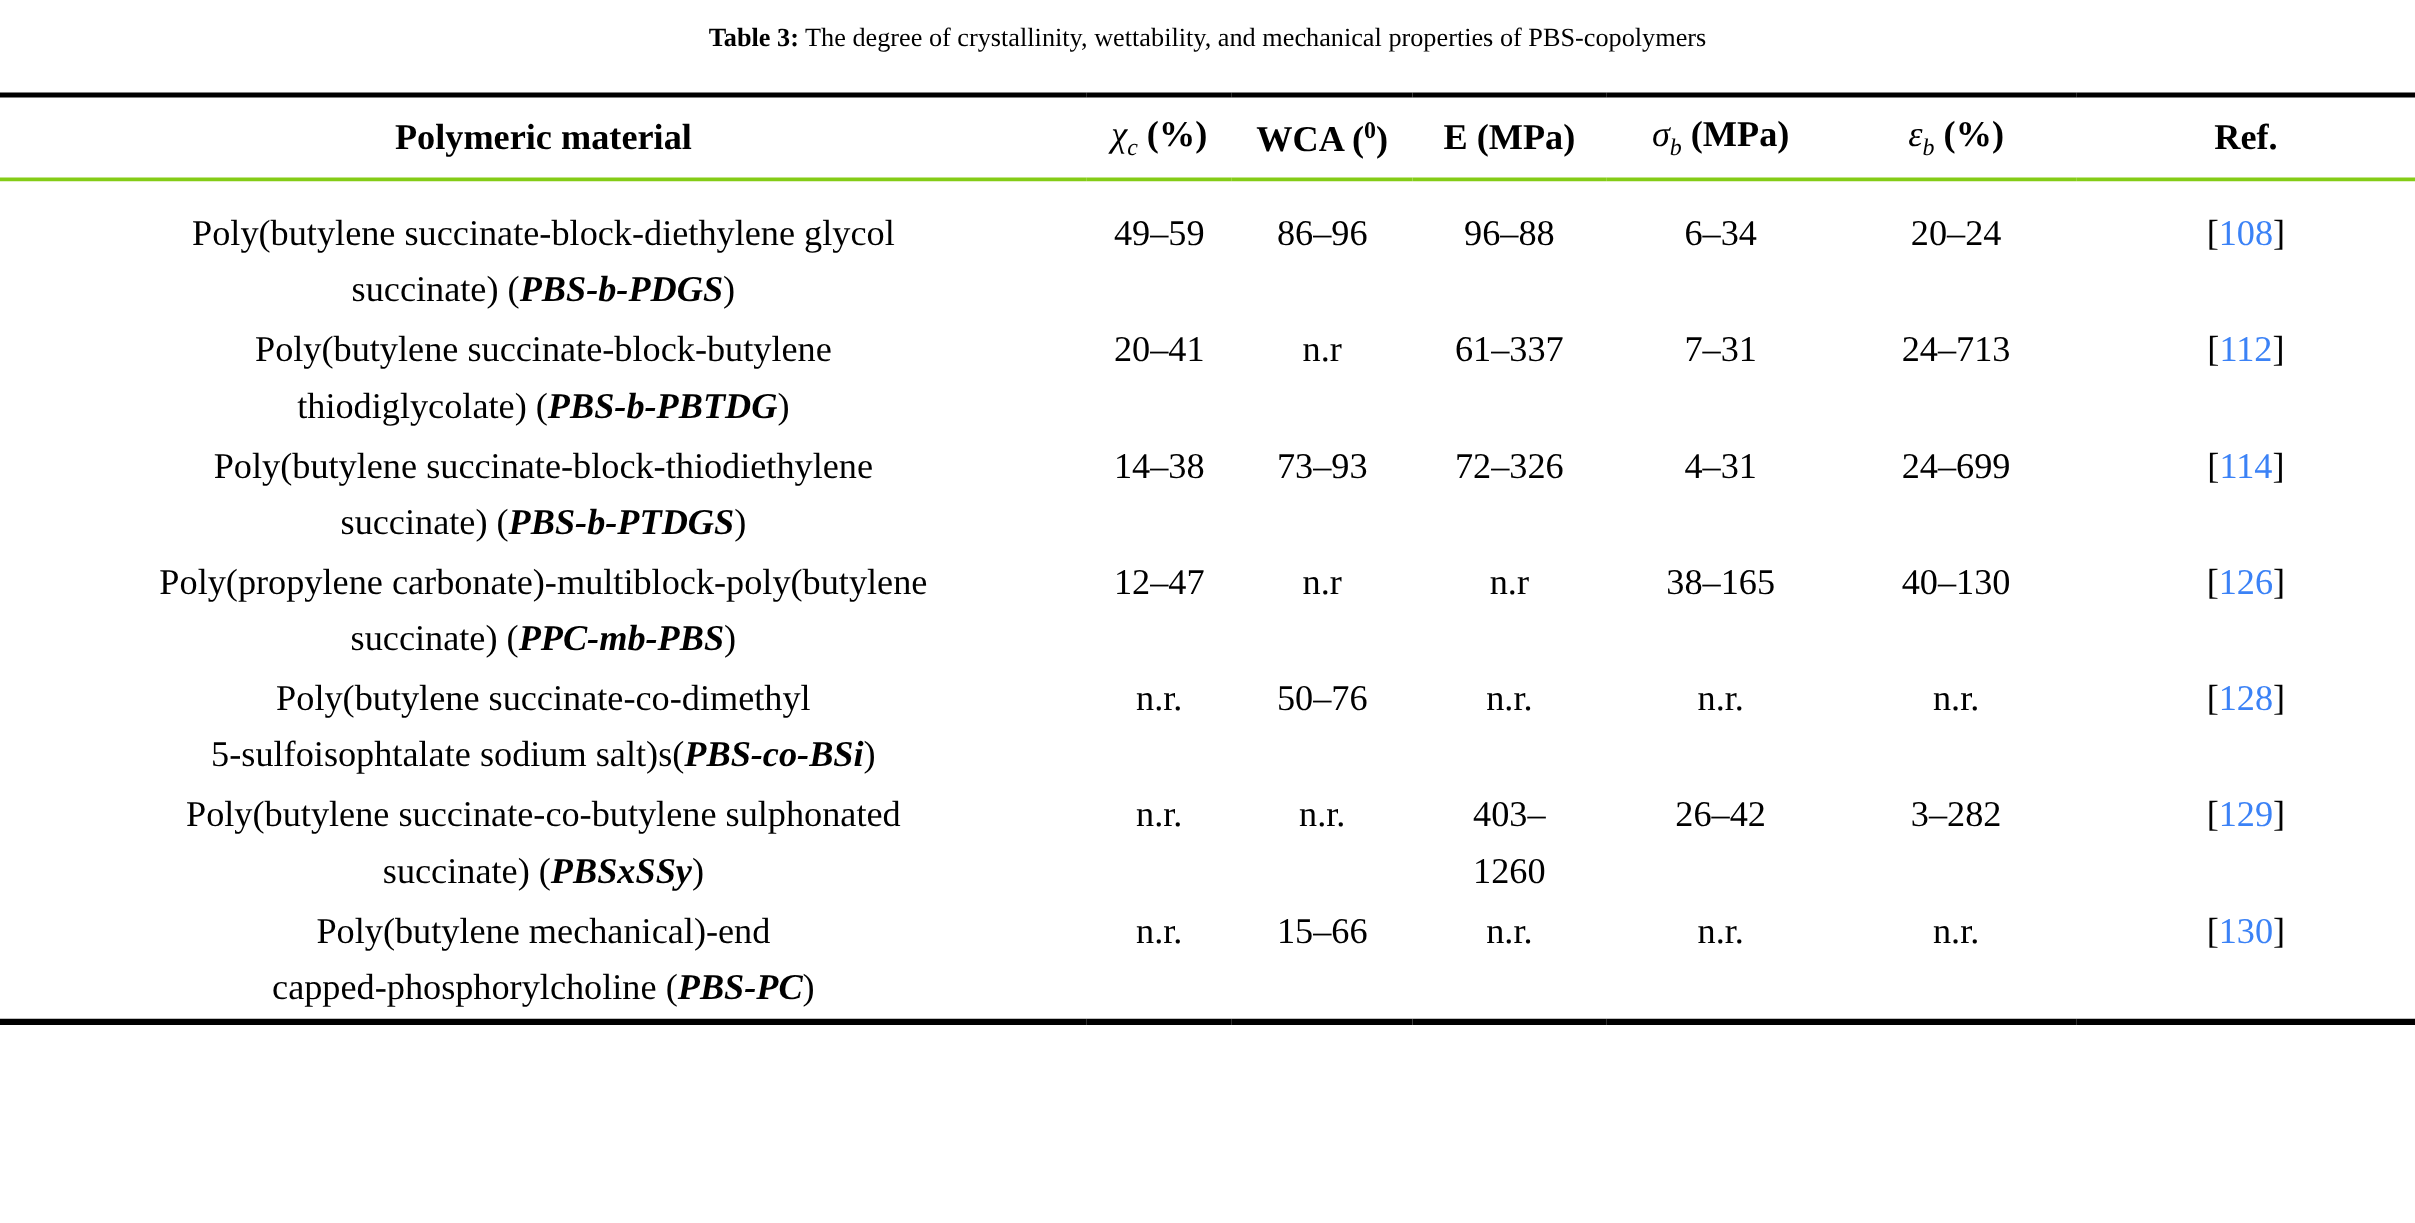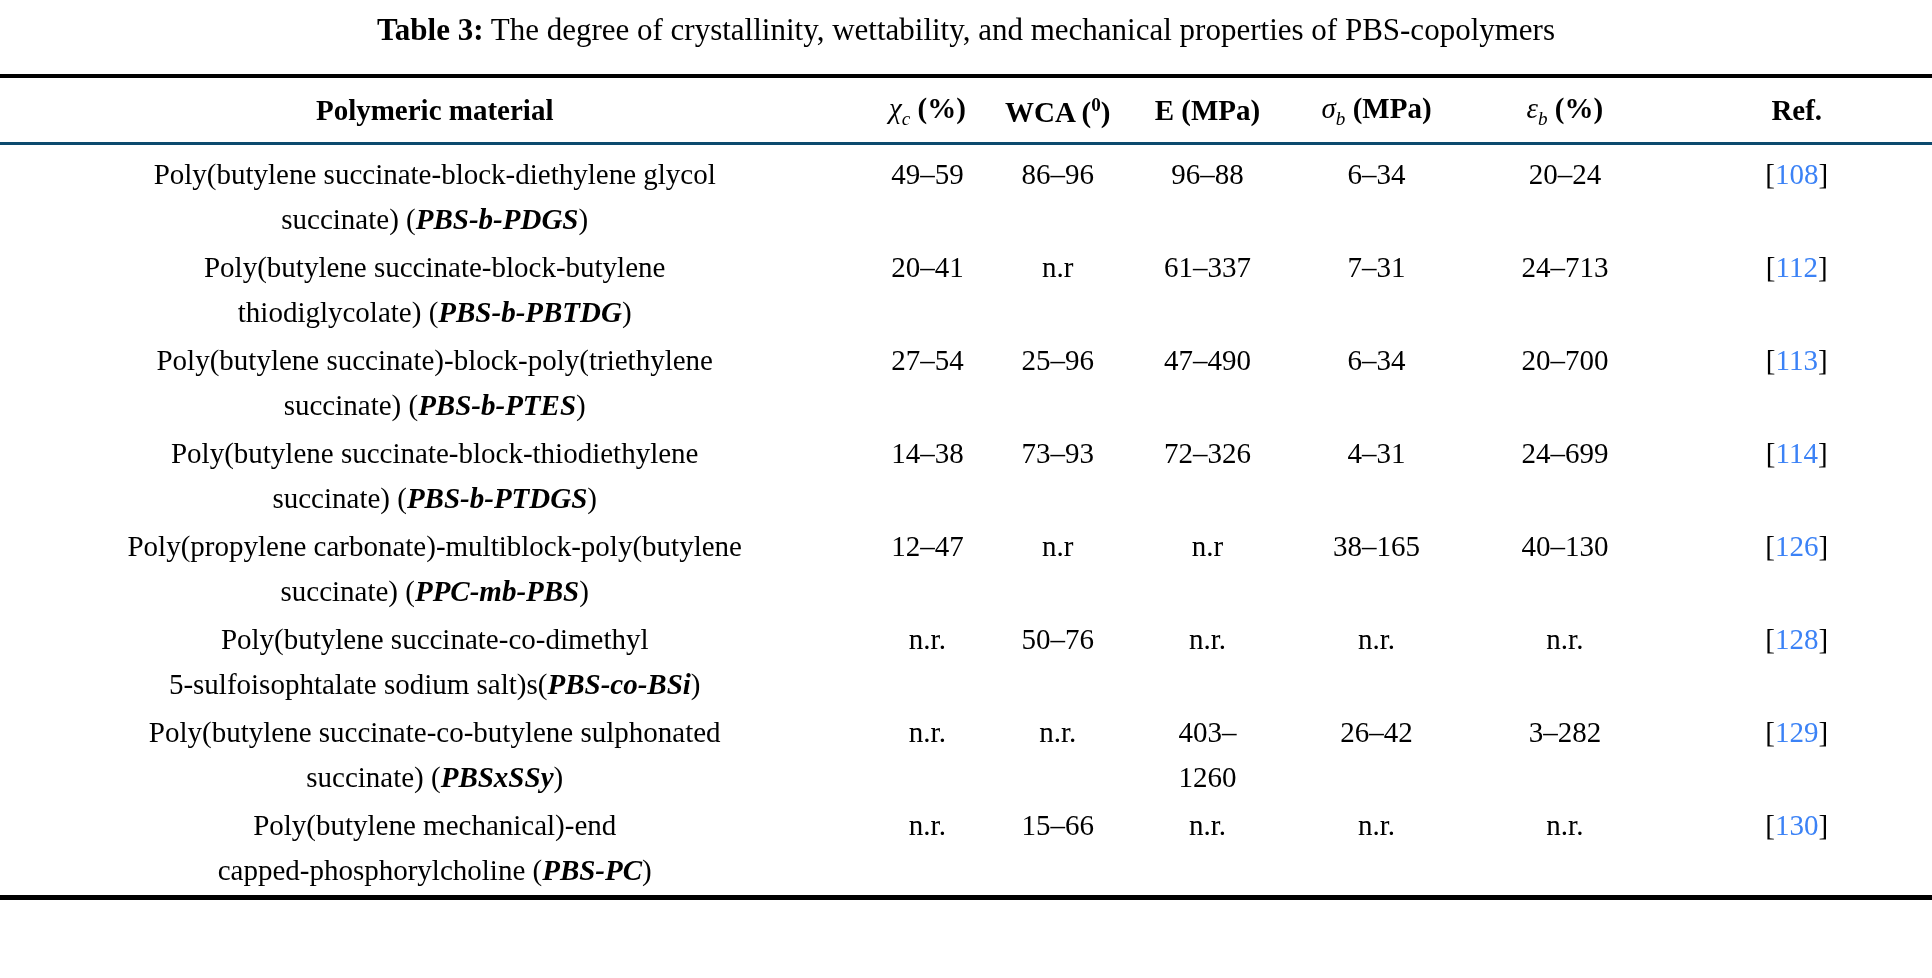--- a/index.html
+++ b/index.html
@@ -7,21 +7,21 @@
     padding: 0;
     width: 1932px;
     height: 978px;
     background: #ffffff;
     color: #000000;
     font-family: "Liberation Serif", serif;
     overflow: hidden;
   }
   .caption {
     text-align: center;
-    font-size: 31px;
+    font-size: 21px;
     line-height: 40px;
     margin-top: 10px;
     white-space: nowrap;
   }
   .caption .cap-label { font-weight: bold; }
   table.data-table {
     width: 1932px;
     border-collapse: collapse;
     table-layout: fixed;
     margin-top: 24px;
@@ -29,38 +29,38 @@
     border-bottom: 5px solid #000;
   }
   col.c-mat   { width: 45%;  }
   col.c-chi   { width: 6%;   }
   col.c-wca   { width: 7.5%; }
   col.c-e     { width: 8%;   }
   col.c-sigma { width: 9.5%; }
   col.c-eps   { width: 10%;  }
   col.c-ref   { width: 14%;  }
   thead th {
-    border-bottom: 3px solid #0c4a6e;
+    border-bottom: 3px solid #84cc16;
     font-size: 29px;
     font-weight: bold;
     text-align: center;
     padding: 14px 0 12px 0;
     white-space: nowrap;
   }
   thead .sym  { font-weight: normal; font-style: italic; }
   thead sub   { font-weight: normal; font-style: italic; font-size: 66%; }
   thead sup   { font-size: 66%; }
   tbody td {
     font-size: 29px;
     line-height: 45px;
     text-align: center;
     vertical-align: top;
     padding: 1px 0 2px 0;
   }
-  tbody tr:first-child td { padding-top: 7px; text-align: center; }
+  tbody tr:first-child td { padding-top: 20px; text-align: center; }
   td.mat, td.val { white-space: pre-line; }
   td.mat .abbr { font-weight: bold; font-style: italic; }
   td.refcell { white-space: nowrap; }
   a.cite {
     color: #3b82f6;
     text-decoration: none;
     cursor: pointer;
   }
   .bracket { color: #000000; }
 </style>
@@ -106,30 +106,20 @@
     <td class="mat"><span class="pre">Poly(butylene succinate-block-butylene
 thiodiglycolate) (</span><span class="abbr">PBS-b-PBTDG</span><span class="post">)</span></td>
     <td class="val">20–41</td>
     <td class="val">n.r</td>
     <td class="val">61–337</td>
     <td class="val">7–31</td>
     <td class="val">24–713</td>
     <td class="refcell"><span class="bracket bro">[</span><a class="cite">112</a><span class="bracket brc">]</span></td>
   </tr>
 
-  <tr>
-    <td class="mat"><span class="pre">Poly(butylene succinate)-block-poly(triethylene
-succinate) (</span><span class="abbr">PBS-b-PTES</span><span class="post">)</span></td>
-    <td class="val">27–54</td>
-    <td class="val">25–96</td>
-    <td class="val">47–490</td>
-    <td class="val">6–34</td>
-    <td class="val">20–700</td>
-    <td class="refcell"><span class="bracket bro">[</span><a class="cite">113</a><span class="bracket brc">]</span></td>
-  </tr>
 
   <tr>
     <td class="mat"><span class="pre">Poly(butylene succinate-block-thiodiethylene
 succinate) (</span><span class="abbr">PBS-b-PTDGS</span><span class="post">)</span></td>
     <td class="val">14–38</td>
     <td class="val">73–93</td>
     <td class="val">72–326</td>
     <td class="val">4–31</td>
     <td class="val">24–699</td>
     <td class="refcell"><span class="bracket bro">[</span><a class="cite">114</a><span class="bracket brc">]</span></td>

